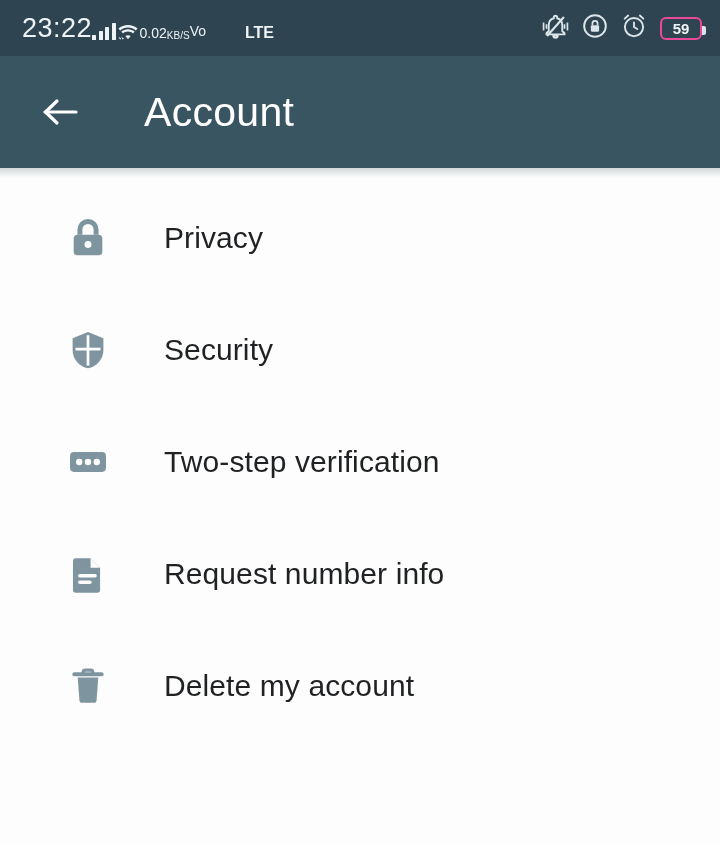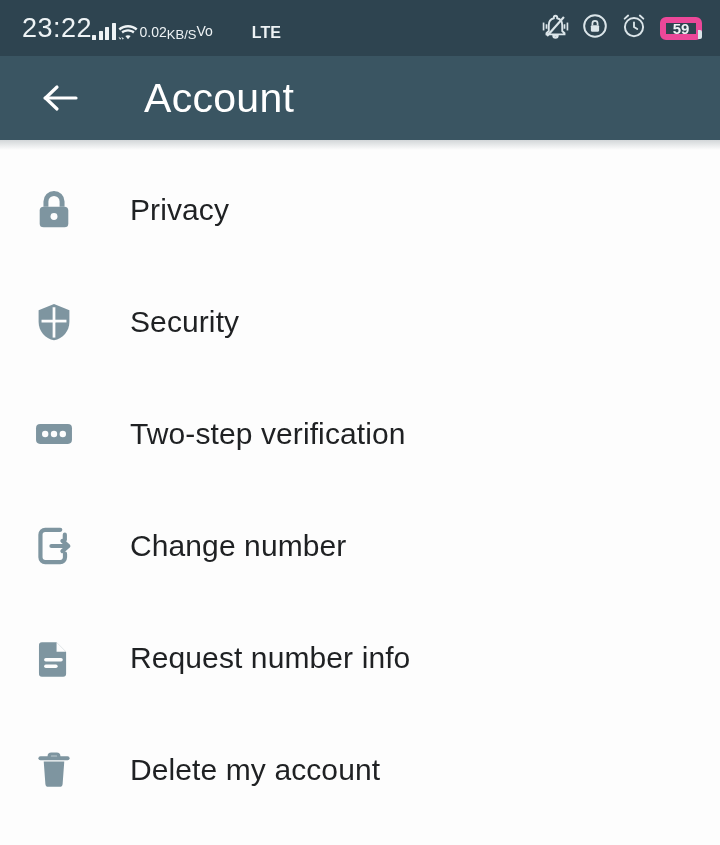--- a/index.html
+++ b/index.html
@@ -27,63 +27,63 @@
   .sig-bars i { display:block; width:4px; background:#eef3f5; border-radius:.5px; }
   .sig-bars i:nth-child(1){ height:5px; }
   .sig-bars i:nth-child(2){ height:9px; }
   .sig-bars i:nth-child(3){ height:13px; }
   .sig-bars i:nth-child(4){ height:17px; }
 
   .wifi { position:relative; width:24px; height:20px; padding-bottom:2px; }
 
   .net-speed { display:flex; flex-direction:row; align-items:center; line-height:1; padding-bottom:1px; }
   .net-speed .n1 { font-size:14px; color:#eef3f5; }
-  .net-speed .n2 { font-size:13px; color:#eef3f5; margin-top:5px; }
+  .net-speed .n2 { font-size:10px; color:#eef3f5; margin-top:5px; }
 
   .volte { display:flex; flex-direction:row; align-items:flex-start; line-height:1; padding-bottom:1px; }
   .volte .v1 { font-size:14px; color:#eef3f5; }
   .volte .v2 { font-size:16px; font-weight:bold; color:#eef3f5; margin-top:1px;margin-left:39px; }
 
   .sb-right { margin-left:auto; display:flex; align-items:center; gap:13px; }
 
   .batt {
     position:relative; width:42px; height:23px;
-    border:6px solid #ec4899; border-radius:6px;
+    border:2px solid #ec4899; border-radius:6px;
     display:flex; align-items:center; justify-content:center;
   }
   .batt:after {
     content:""; position:absolute; right:-6px; top:7px;
     width:4px; height:9px; background:#dbe5e9; border-radius:0 2px 2px 0;
   }
   .batt span { font-size:15px; font-weight:bold; color:#eef3f5; line-height:1; }
 
   
   .app-bar {
-    height:84px; width:100%;
+    height:112px; width:100%;
     background:#3a5562;
     display:flex; align-items:center;
     padding-left:42px;
     position:relative;
   }
   .app-bar:after {
     content:""; position:absolute; left:0; right:0; top:100%;
     height:10px;
     background:linear-gradient(to bottom, rgba(40,60,70,.20), rgba(40,60,70,0));
   }
   .back-btn { width:36px; height:36px; display:flex; align-items:center; justify-content:center; cursor:pointer; }
   .app-title {
     color:#ffffff; font-size:41px; font-weight:400;
     margin-left:66px; letter-spacing:.3px; line-height:1;
   }
 
   
   .list { padding-top:14px; background:#fdfdfd; }
   .row {
     height:112px; display:flex; align-items:center;
-    padding-left:32px; cursor:pointer;
+    padding-left:66px; cursor:pointer;
   }
   .row-icon { width:50px; display:flex; align-items:center; justify-content:flex-start; }
   .row-label {
     margin-left:48px; font-size:30px; color:#1f2123;
     font-weight:400; letter-spacing:.1px; line-height:1;
   }
 </style>
 </head>
 <body>
 
@@ -196,31 +196,20 @@
         <svg width="44" height="46" viewBox="0 0 24 24">
           <rect x="2.2" y="6.6" width="19.6" height="10.8" rx="2.2" fill="#7e95a0"></rect>
           <circle cx="7.2" cy="12" r="1.75" fill="#fdfdfd"></circle>
           <circle cx="12" cy="12" r="1.75" fill="#fdfdfd"></circle>
           <circle cx="16.8" cy="12" r="1.75" fill="#fdfdfd"></circle>
         </svg>
       </div>
       <div class="row-label">Two-step verification</div>
     </div>
 
-    <div class="row">
-      <div class="row-icon">
-        <svg width="44" height="46" viewBox="0 0 24 24">
-          <path d="M15.4 3.2H7.2a2.6 2.6 0 0 0-2.6 2.6v12.4a2.6 2.6 0 0 0 2.6 2.6h8.2a2.6 2.6 0 0 0 2.6-2.6v-2.0" fill="none" stroke="#7e95a0" stroke-width="2.3" stroke-linecap="round"></path>
-          <path d="M17.9 8.6V5.8" fill="none" stroke="#7e95a0" stroke-width="2.3" stroke-linecap="round"></path>
-          <path d="M10.6 12h8.8" stroke="#7e95a0" stroke-width="2.3" stroke-linecap="round"></path>
-          <path d="M16.6 9.2 19.8 12l-3.2 2.8" fill="none" stroke="#7e95a0" stroke-width="2.3" stroke-linecap="round" stroke-linejoin="round"></path>
-        </svg>
-      </div>
-      <div class="row-label">Change number</div>
-    </div>
 
     <div class="row">
       <div class="row-icon">
         <svg width="44" height="46" viewBox="0 0 24 24">
           <path d="M5.4 3.4h8.0l5.2 5.2v12.0a1.6 1.6 0 0 1-1.6 1.6H5.4a1.6 1.6 0 0 1-1.6-1.6V5.0a1.6 1.6 0 0 1 1.6-1.6z" fill="#7e95a0"></path>
           <path d="M13.4 3.4v5.2h5.2z" fill="#fdfdfd"></path>
           <rect x="6.6" y="12.0" width="10.2" height="1.9" rx=".95" fill="#fdfdfd"></rect>
           <rect x="6.6" y="15.6" width="7.4" height="1.9" rx=".95" fill="#fdfdfd"></rect>
         </svg>
       </div>

